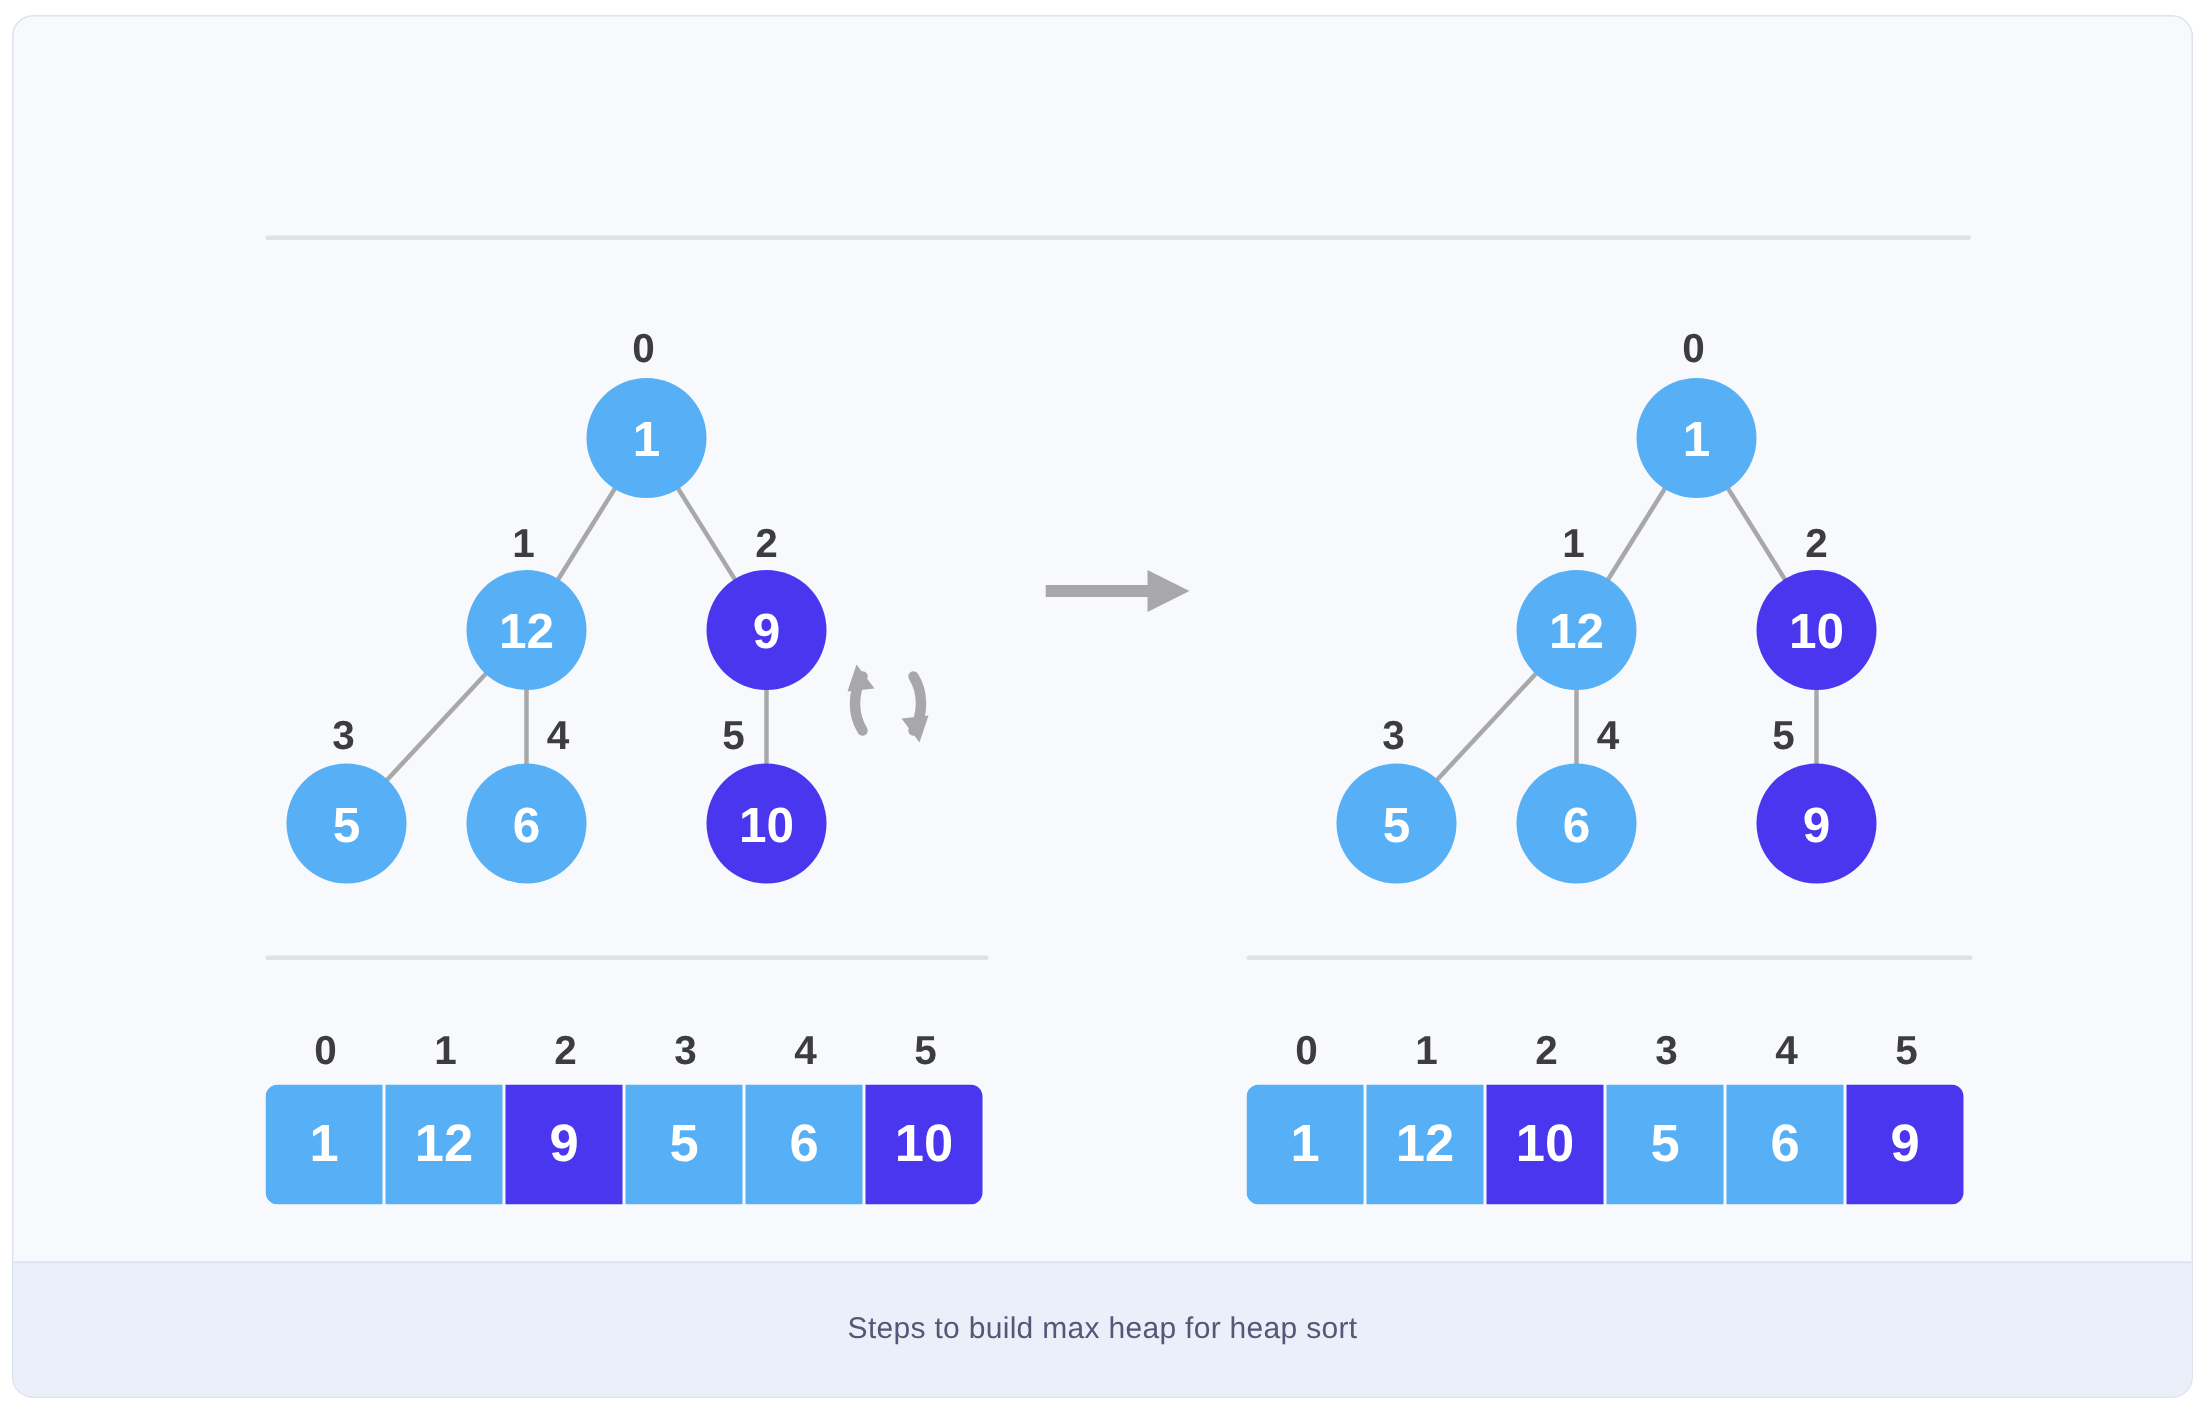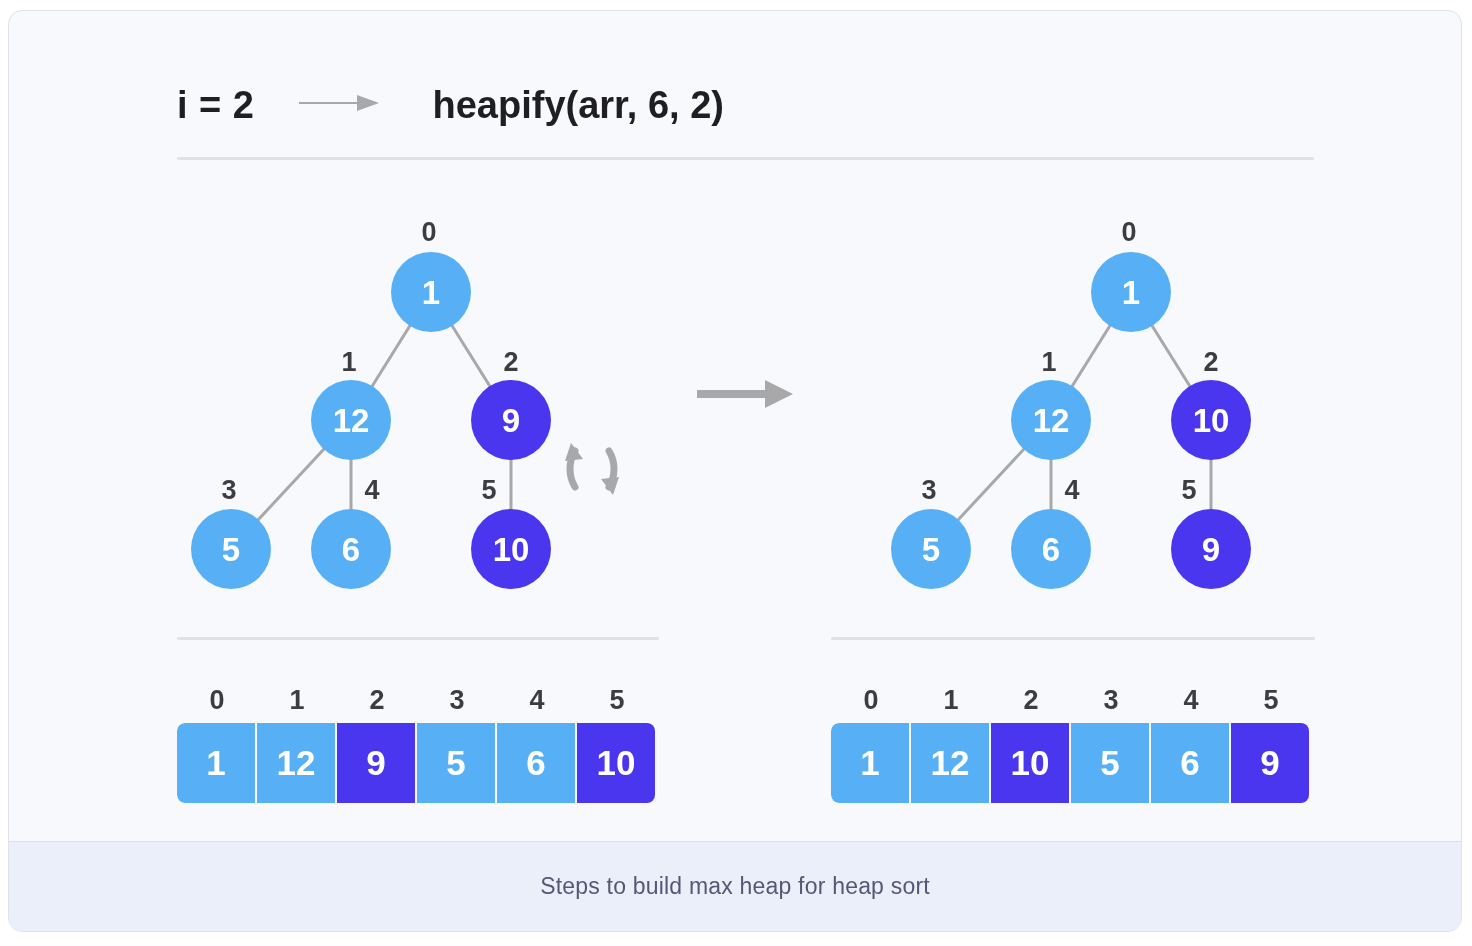--- a/index.html
+++ b/index.html
@@ -146,43 +146,34 @@
     width: 100%;
     height: 90px;
     background: #ebeff9;
     border-top: 1px solid #d9dfeb;
     display: flex;
     align-items: center;
     justify-content: center;
     box-sizing: border-box;
   }
   .footer-text {
-    font-size: 23px;
+    font-size: 20px;
     color: #545877;
     letter-spacing: 0.2px;
   }
 
   .node-label { font-size: 27px; font-weight: bold; fill: #3d3d40; }
   .node-val   { font-size: 33px; font-weight: bold; fill: #ffffff; }
   .edge       { stroke: #a8a8ab; stroke-width: 3; fill: none; }
 </style>
 </head>
 <body>
 
 <div class="card">
 
-  <div class="header">
-    <span class="hdr-i">i = 2</span>
-    <span class="hdr-arrow">
-      <svg width="80" height="24" viewBox="0 0 80 24">
-        <path d="M0 11 H58 V4 L80 12 L58 20 V13 H0 Z" fill="#a8a8ab"></path>
-      </svg>
-    </span>
-    <span class="hdr-call">heapify(arr, 6, 2)</span>
-  </div>
 
   <div class="divider-top"></div>
 
   <div class="mid-arrow">
     <svg width="96" height="34" viewBox="0 0 96 34">
       <path d="M0 13 H68 V3 L96 17 L68 31 V21 H0 Z" fill="#a8a8ab"></path>
     </svg>
   </div>
 
   <div class="panel panel-left">

